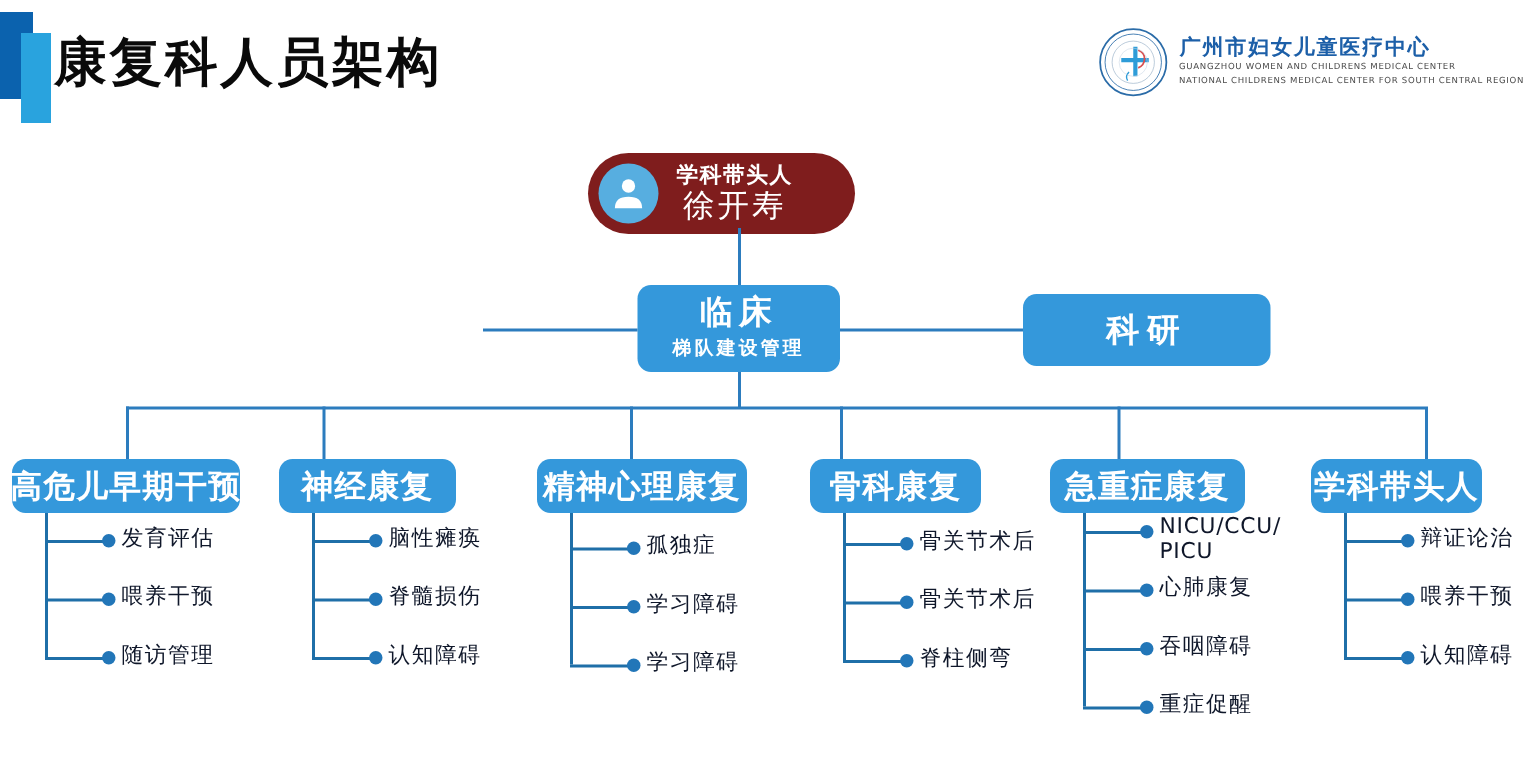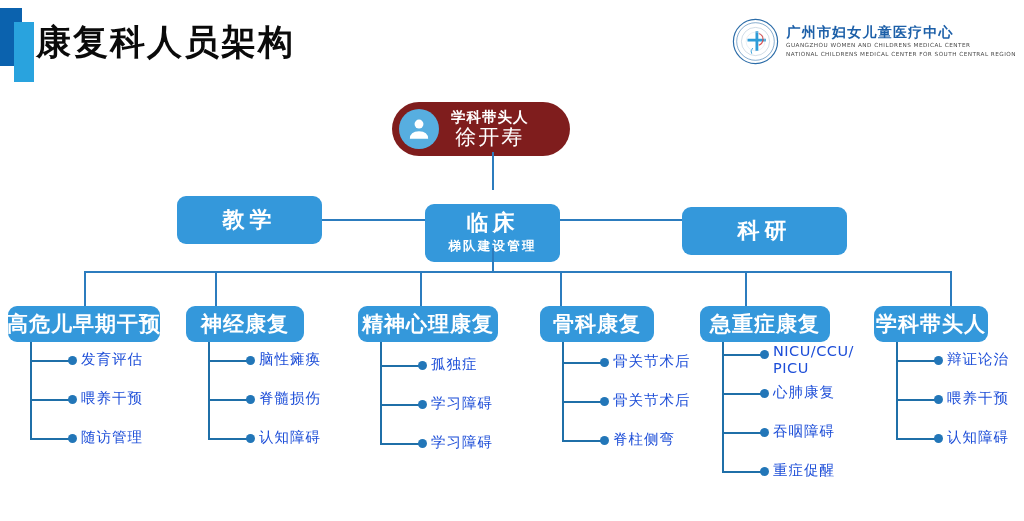--- a/index.html
+++ b/index.html
@@ -45,42 +45,42 @@
     width:40px;height:40px;border-radius:50%;background:#57AEE0;flex:none;
     display:flex;align-items:center;justify-content:center;
   }
   .root-text{display:flex;flex-direction:column;align-items:center;line-height:1.05;padding-right:4px;}
   .root-role{font-size:14.5px;font-weight:bold;letter-spacing:1px;}
   .root-name{font-size:21px;font-weight:normal;letter-spacing:2px;margin-top:1px;}
 
   
   #node-teaching{left:177px;top:196px;width:145px;height:48px;}
   #node-teaching .node-main{font-size:22px;letter-spacing:5px;}
-  #node-clinical{left:425px;top:204px;width:135px;height:58px;}
+  #node-clinical{left:425px;top:190px;width:135px;height:58px;}
   #node-clinical .node-main{font-size:22px;letter-spacing:4px;line-height:24px;}
   #node-clinical .node-sub{font-size:12.5px;font-weight:bold;letter-spacing:2.2px;margin-top:3px;}
-  #node-research{left:682px;top:196px;width:165px;height:48px;margin-top:11px;}
+  #node-research{left:682px;top:196px;width:165px;height:48px;}
   #node-research .node-main{font-size:22px;letter-spacing:5px;}
 
   
   .dept-box{height:36px;}
   .dept-box .node-main{font-size:21px;letter-spacing:1px;white-space:nowrap;}
 
   
   .ln{position:absolute;background:#2C7CBE;}
   .ln-h{height:2px;}
   .ln-v{width:2px;}
   .leaf-stem{position:absolute;width:2px;background:#1F6FA8;}
   .leaf-connector{position:absolute;height:2px;background:#1F6FA8;top:0;}
   .leaf-dot{
     position:absolute;width:9px;height:9px;border-radius:50%;
     background:#2276B8;top:-4px;
   }
   .leaf-label{
-    position:absolute;font-size:14.5px;color:#1d4ed8;letter-spacing:1px;
+    position:absolute;font-size:14.5px;color:#0f172a;letter-spacing:1px;
     line-height:17px;white-space:nowrap;top:-10px;
   }
   .leaf-label.two-line{top:-18px;white-space:pre-line;letter-spacing:.5px;}
 </style>
 </head>
 <body>
 
 <div id="chart-root">
 
   <div class="accent-bar-dark"></div>
@@ -112,23 +112,20 @@
       </svg>
     </div>
     <div class="root-text">
       <div class="root-role">学科带头人</div>
       <div class="root-name">徐开寿</div>
     </div>
   </div>
 
   <div class="ln ln-v" style="left:492px;top:152px;height:38px;"></div>
 
-  <div class="node" id="node-teaching">
-    <div class="node-main">教学</div>
-  </div>
 
   <div class="node" id="node-clinical">
     <div class="node-main">临床</div>
     <div class="node-sub">梯队建设管理</div>
   </div>
 
   <div class="node" id="node-research">
     <div class="node-main">科研</div>
   </div>
 

